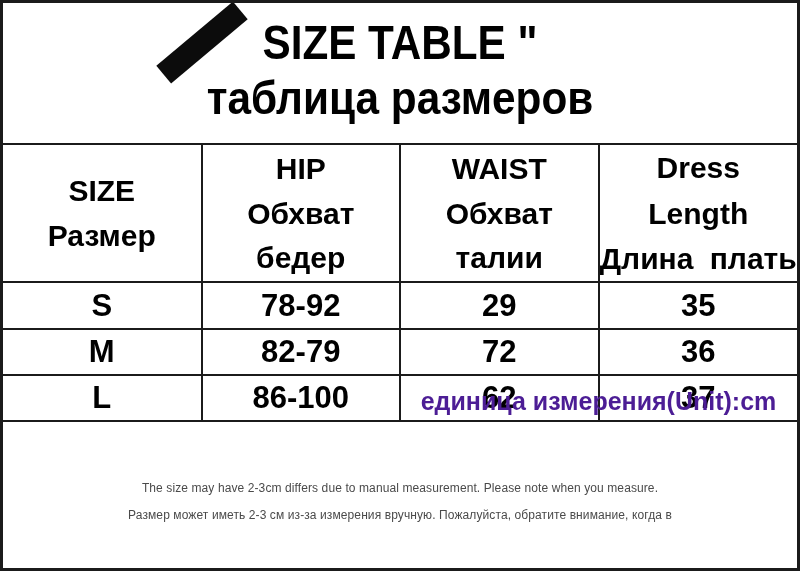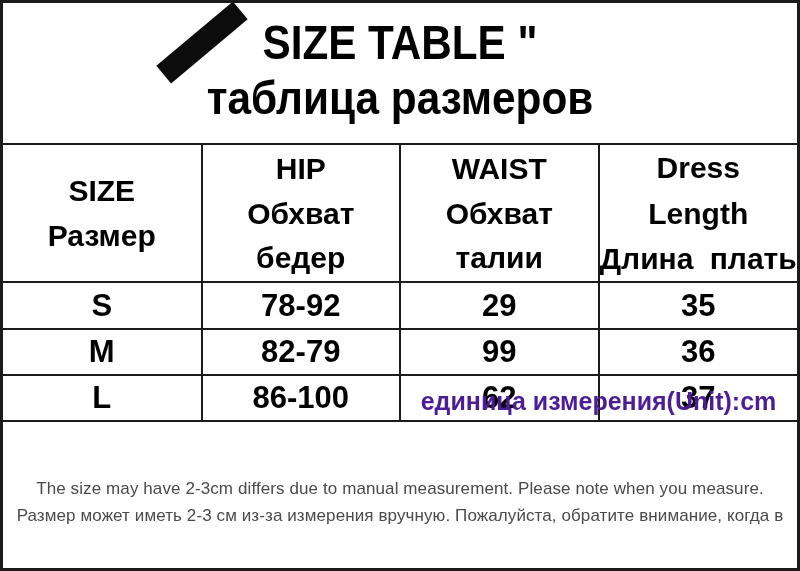--- a/index.html
+++ b/index.html
@@ -87,21 +87,21 @@
     line-height: 32px;
     color: #4c1d95;
   }
 
   .note-block {
     position: absolute;
     top: 472px;
     left: 0;
     width: 100%;
     text-align: center;
-    font-size: 17px;
+    font-size: 12px;
     line-height: 27px;
     color: #4a4a4a;
     letter-spacing: 0.1px;
   }
   .note-line { white-space: nowrap; }
 </style>
 </head>
 <body>
 
 <div class="frame">
@@ -133,21 +133,21 @@
     </tr>
     <tr class="data-row data-row-s">
       <td class="cell-val">S</td>
       <td class="cell-val">78-92</td>
       <td class="cell-val">29</td>
       <td class="cell-val">35</td>
     </tr>
     <tr class="data-row">
       <td class="cell-val">M</td>
       <td class="cell-val">82-79</td>
-      <td class="cell-val">99</td>
+      <td class="cell-val">72</td>
       <td class="cell-val">36</td>
     </tr>
     <tr class="data-row">
       <td class="cell-val">L</td>
       <td class="cell-val">86-100</td>
       <td class="cell-val">62</td>
       <td class="cell-val">37</td>
     </tr>
   </tbody>
     </table>

